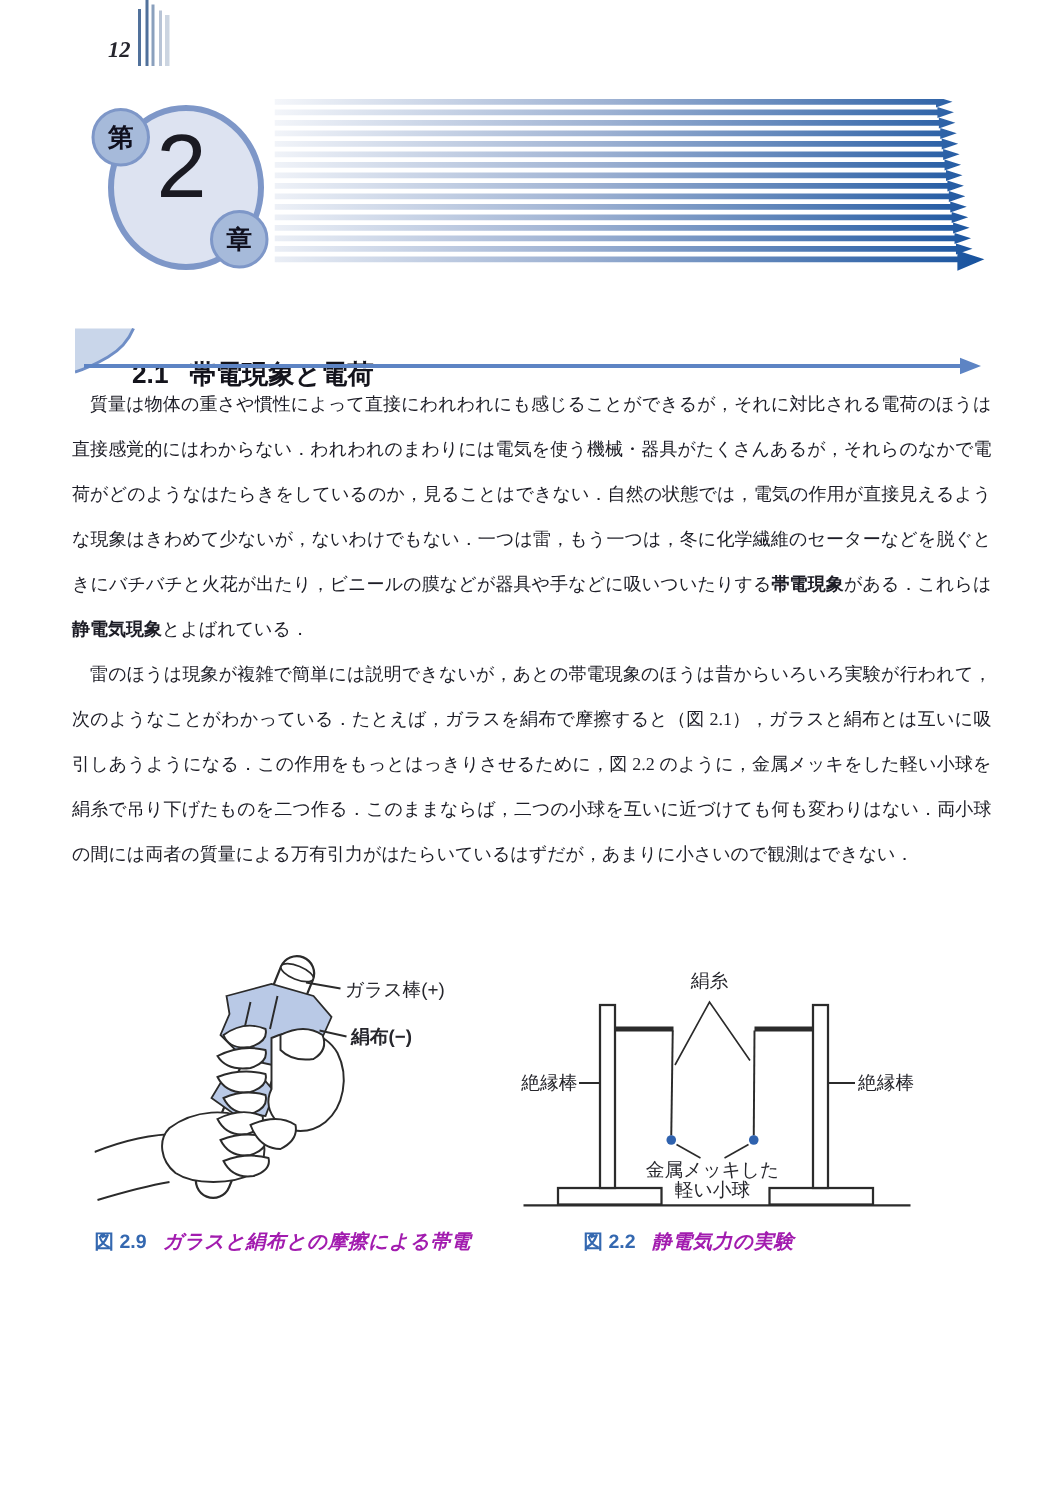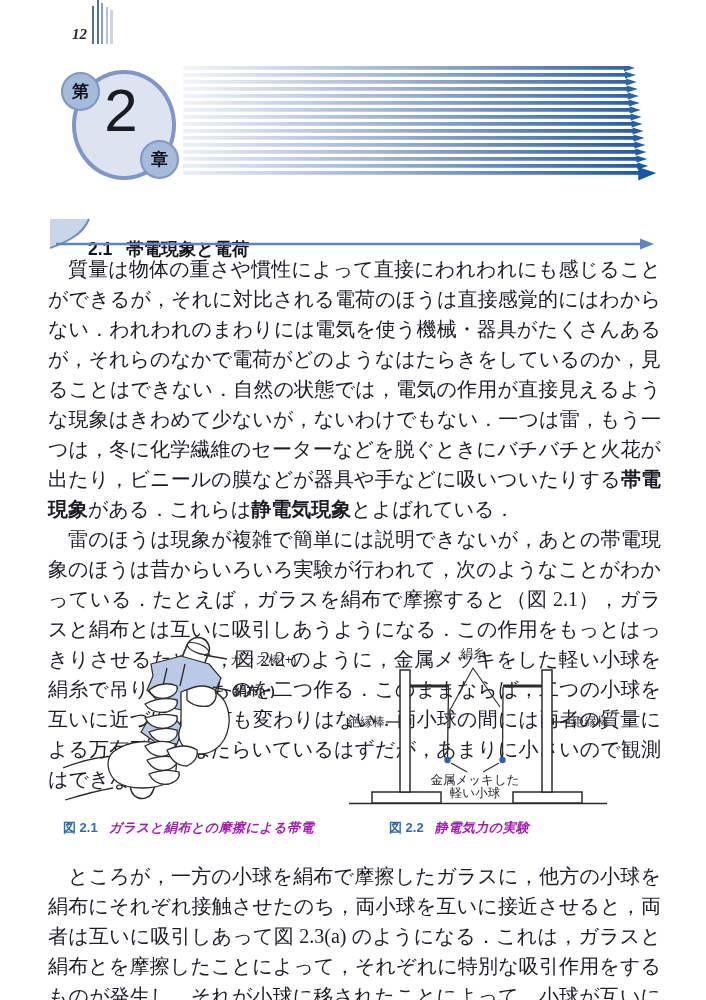--- a/index.html
+++ b/index.html
@@ -23,21 +23,21 @@
   #badge .s2{left:84px;top:80px;}
   #stripes{left:183px;top:66px;}
   #chapter-title{left:188px;top:100px;font:bold 28px "Liberation Sans","DejaVu Sans",sans-serif;
                  letter-spacing:2px;color:#0c0c12;}
   
   #swoosh{left:50px;top:218px;}
   #section-head{left:88px;top:237px;font:bold 17.5px "Liberation Sans","DejaVu Sans",sans-serif;color:#14141c;}
   #section-head .sp{display:inline-block;width:14px;}
   #arrow-line{left:52px;top:236px;}
   
-  .bodytext{width:613px;font-size:20px;line-height:30px;text-align:justify;}
+  .bodytext{width:613px;font-size:12px;line-height:30px;text-align:justify;}
   .bodytext p{margin:0;text-indent:1em;}
   .bodytext b{font-weight:bold;}
   #para-block{left:48px;top:254px;}
   #para3{left:48px;top:861px;}
   
   svg text{font-family:"Liberation Sans","DejaVu Sans",sans-serif;font-size:12.5px;fill:#26262c;}
   .outline{fill:#ffffff;stroke:#2b2b2b;stroke-width:1.5;}
   .ln{stroke:#2b2b2b;stroke-width:1.3;fill:none;}
   .thick{stroke:#2b2b2b;stroke-width:3.2;fill:none;}
   .cloth{fill:var(--cloth);stroke:#2b2b2b;stroke-width:1.2;}
@@ -137,21 +137,21 @@
       <path class="hand" d="M84,132 Q100,126 114,130 Q116,138 104,142 Q90,144 84,132 Z"></path>
       <path class="hand" d="M86,146 Q102,140 116,144 Q118,152 106,156 Q92,158 86,146 Z"></path>
       <path class="hand" d="M104,122 Q122,114 134,122 Q136,132 124,138 Q110,138 104,122 Z"></path>
     </g>
     <line x1="141" y1="27" x2="164" y2="31" class="ln"></line>
     <text x="167" y="36">ガラス棒(+)</text>
     <line x1="150" y1="59" x2="168" y2="63" class="ln"></line>
     <text x="171" y="67" style="font-weight:bold;">絹布(−)</text>
   </svg>
   <div class="cap" style="left:63px;top:819px;">
-    <span class="num">図 2.1</span><span class="txt">ガラスと絹布との摩擦による帯電</span>
+    <span class="num">図 2.9</span><span class="txt">ガラスと絹布との摩擦による帯電</span>
   </div>
 
   <svg class="abs" style="left:341px;top:640px;" width="285" height="172" viewBox="0 0 285 172">
     <line x1="8" y1="163.5" x2="266" y2="163.5" class="ln" style="stroke-width:1.5;"></line>
     <rect x="31" y="152" width="69" height="11" class="outline"></rect>
     <rect x="172" y="152" width="69" height="11" class="outline"></rect>
     <rect x="59" y="30" width="10" height="122" class="outline"></rect>
     <rect x="201" y="30" width="10" height="122" class="outline"></rect>
     <line x1="69" y1="46" x2="108" y2="46" class="thick"></line>
     <line x1="201" y1="46" x2="162" y2="46" class="thick"></line>
@@ -167,17 +167,14 @@
     <text x="134" y="157" text-anchor="middle">軽い小球</text>
     <line x1="45" y1="82" x2="59" y2="82" class="ln"></line>
     <text x="44" y="86" text-anchor="end">絶縁棒</text>
     <line x1="211" y1="82" x2="229" y2="82" class="ln"></line>
     <text x="231" y="86">絶縁棒</text>
   </svg>
   <div class="cap" style="left:389px;top:819px;">
     <span class="num">図 2.2</span><span class="txt">静電気力の実験</span>
   </div>
 
-  <div id="para3" class="abs bodytext">
-    <p><span>ところが，一方の小球を絹布で摩擦したガラスに，他方の小球を絹布にそれぞれ接触させたのち，両小球を互いに接近させると，両者は互いに吸引しあって図 2.3(a) のようになる．これは，ガラスと絹布とを摩擦したことによって，それぞれに特別な吸引作用をするものが発生し，それが小球に移されたことによって，小球が互いに吸引</span></p>
-  </div>
 
 </div>
 
 </body></html>

